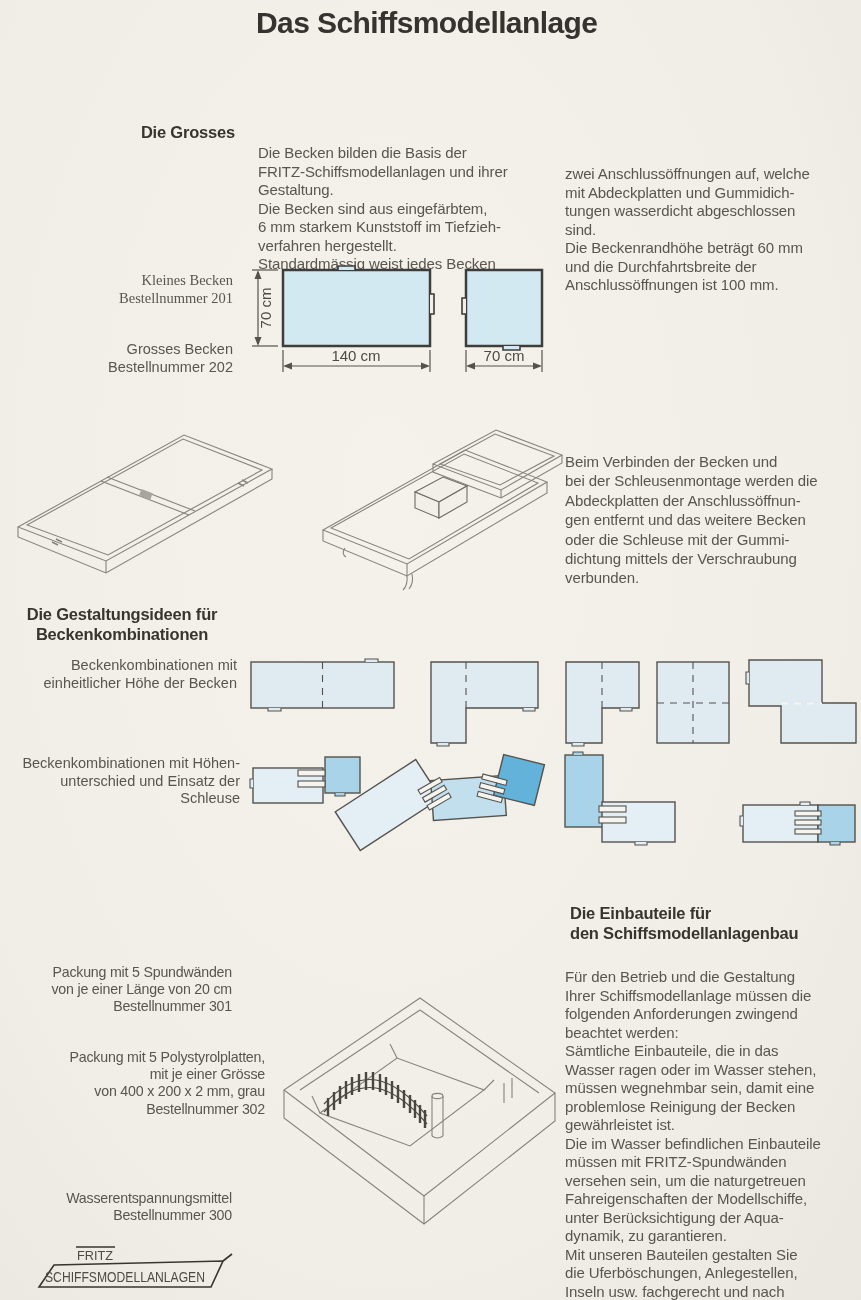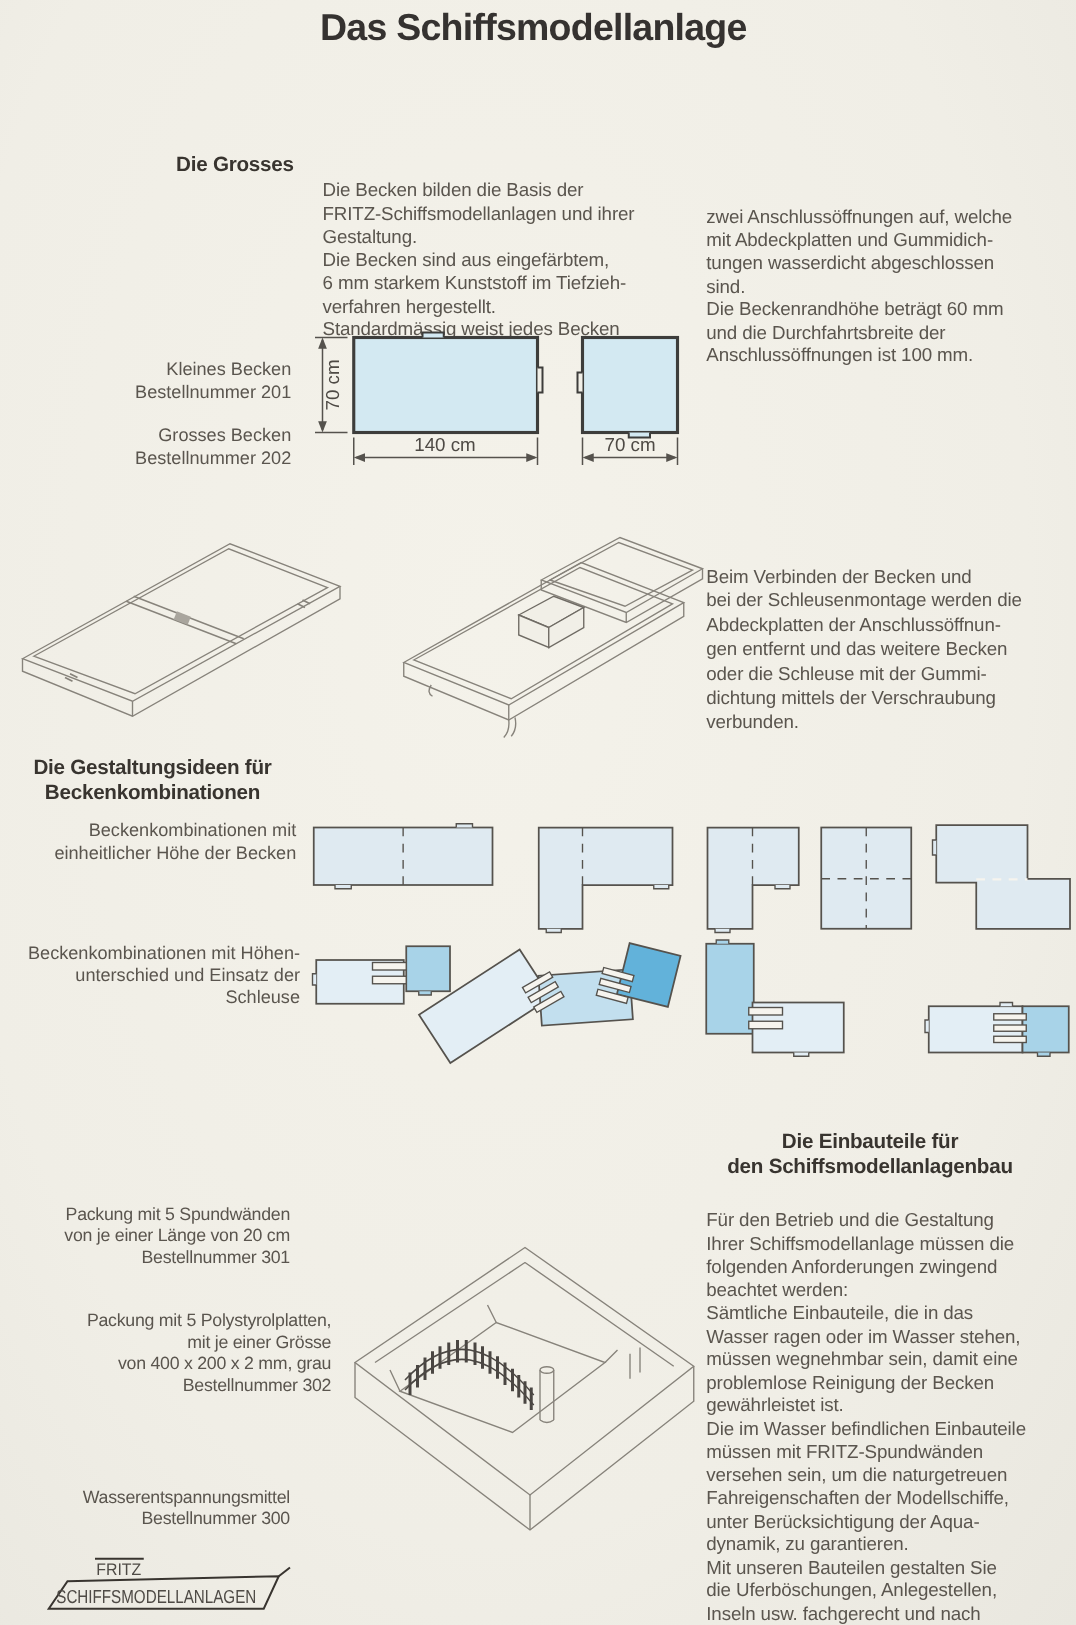--- a/index.html
+++ b/index.html
@@ -35,21 +35,21 @@
 verfahren hergestellt.
 Standardmässig weist jedes Becken</div>
   <div class="abs body-text pre" style="left:565px;top:121px;width:282px;margin-top:44px;">zwei Anschlussöffnungen auf, welche
 mit Abdeckplatten und Gummidich-
 tungen wasserdicht abgeschlossen
 sind.
 Die Beckenrandhöhe beträgt 60 mm
 und die Durchfahrtsbreite der
 Anschlussöffnungen ist 100 mm.</div>
 
-  <div class="abs label pre right" style="left:0px;top:288px;width:233px;">Kleines Becken
+  <div class="abs label pre right" style="left:0px;top:272px;width:233px;font-family:Liberation Serif, serif;">Kleines Becken
 Bestellnummer 201</div>
   <div class="abs label pre right" style="left:0px;top:341px;width:233px;">Grosses Becken
 Bestellnummer 202</div>
 
   <svg class="abs" style="left:238px;top:260px;" width="322" height="128" viewBox="0 0 322 128">
 
     <rect x="45" y="10" width="147" height="76" fill="#d3e9f2" stroke="#3d3d3b" stroke-width="2.5"></rect>
     <path d="M100,10 v-4 h17 v4" fill="#d3e9f2" stroke="#3d3d3b" stroke-width="1.6"></path>
     <path d="M192,34 h4 v20 h-4" fill="#f1efe7" stroke="#3d3d3b" stroke-width="1.6"></path>
 
@@ -207,21 +207,21 @@
     <g fill="#f6f4ee" stroke="#55524d" stroke-width="1.1">
       <rect x="555" y="63" width="26" height="5"></rect>
         <rect x="555" y="72" width="26" height="5"></rect>
         <rect x="555" y="81" width="26" height="5"></rect>
     </g>
     <path d="M503,68 h-3 v10 h3" fill="#e3eef5" stroke="#55524d" stroke-width="1.1"></path>
     <path d="M560,57 v-3 h10 v3" fill="#e3eef5" stroke="#55524d" stroke-width="1.1"></path>
     <path d="M590,94 v3 h10 v-3" fill="#a8d3e8" stroke="#55524d" stroke-width="1.1"></path>
   </svg>
 
-  <div class="abs h2 pre" style="left:551px;top:903px;width:290px;text-align:center;">Die Einbauteile für
+  <div class="abs h2 pre" style="left:570px;top:903px;width:290px;">Die Einbauteile für
 den Schiffsmodellanlagenbau</div>
   <div class="abs body-text pre" style="left:565px;top:944px;width:292px;margin-top:24px;">Für den Betrieb und die Gestaltung
 Ihrer Schiffsmodellanlage müssen die
 folgenden Anforderungen zwingend
 beachtet werden:
 Sämtliche Einbauteile, die in das
 Wasser ragen oder im Wasser stehen,
 müssen wegnehmbar sein, damit eine
 problemlose Reinigung der Becken
 gewährleistet ist.

